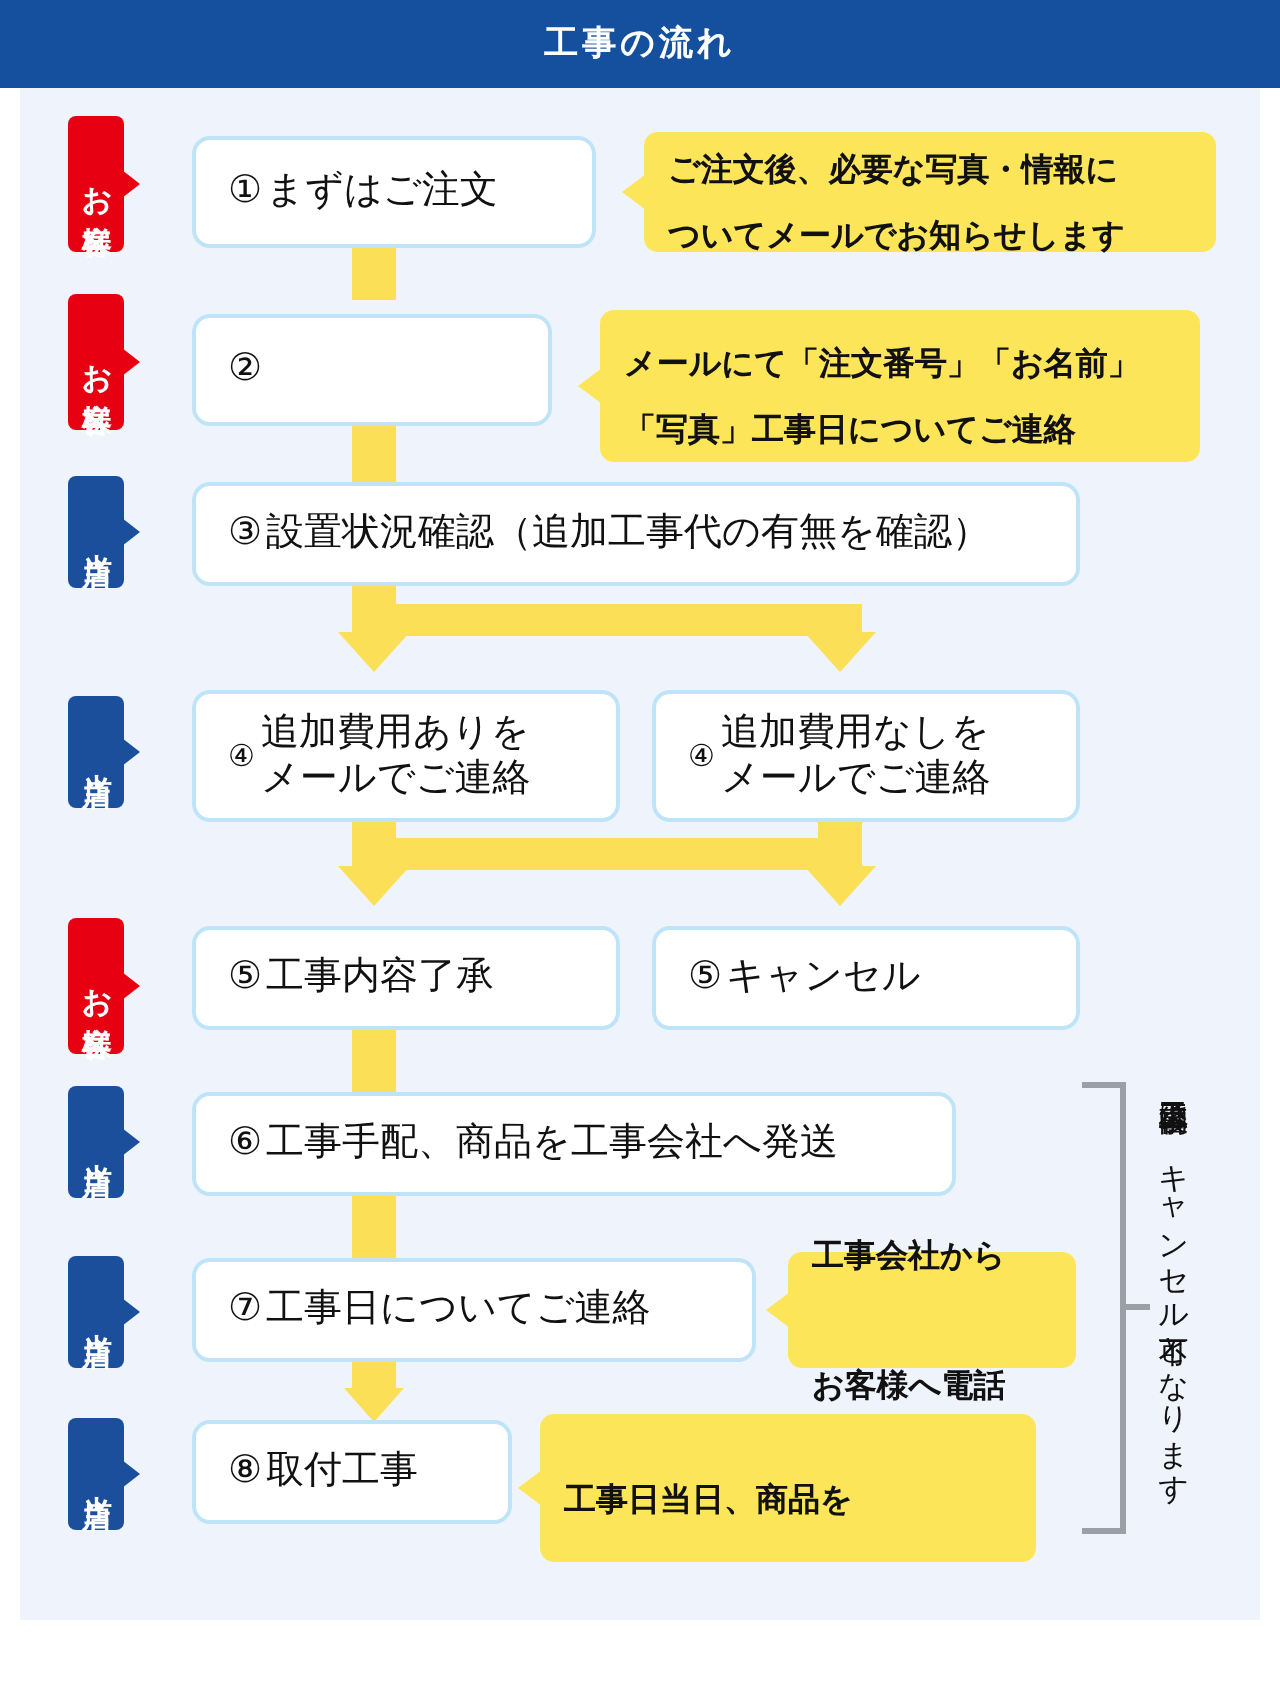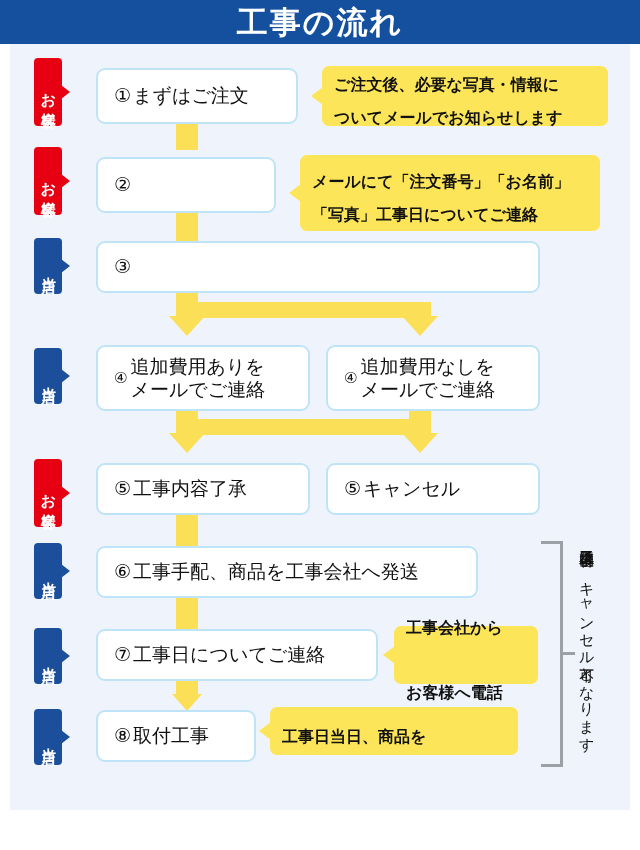--- a/index.html
+++ b/index.html
@@ -31,21 +31,21 @@
   }
   .header-title {
     position: absolute;
     left: 0;
     top: 0;
     width: 640px;
     height: 44px;
     line-height: 44px;
     text-align: center;
     color: #ffffff;
-    font-size: 31px;
+    font-size: 17px;
     font-weight: bold;
     letter-spacing: 2px;
   }
 
   
   .panel {
     position: absolute;
     left: 10px;
     top: 44px;
     width: 620px;
@@ -259,20 +259,21 @@
     <span class="num">①</span>
     <span>まずはご注文</span>
   </div>
 
   <div class="step-box" style="left:96px; top:157px; width:180px; height:56px;">
     <span class="num">②</span>
   </div>
 
   <div class="step-box" style="left:96px; top:241px; width:444px; height:52px;">
     <span class="num">③</span>
+    <span>設置状況確認（追加工事代の有無を確認）</span>
   </div>
 
   <div class="step-box" style="left:96px; top:345px; width:214px; height:66px;">
     <span class="two-line">
       <span class="num">④</span>
       <span>
         <span class="txt">追加費用ありを</span>
         <span class="txt">メールでご連絡</span>
       </span>
     </span>
@@ -321,21 +322,21 @@
   <div class="callout" style="left:300px; top:155px; width:300px; height:76px;">
     <span>メールにて「注文番号」「お名前」</span>
     <span>「写真」工事日についてご連絡</span>
   </div>
 
   <div class="callout" style="left:394px; top:626px; width:144px; height:58px;gap:32px;">
     <span>工事会社から</span>
     <span>お客様へ電話</span>
   </div>
 
-  <div class="callout" style="left:270px; top:707px; width:248px; height:48px;">
+  <div class="callout" style="left:270px; top:707px; width:248px; height:74px;">
     <span>工事日当日、商品を</span>
   </div>
 
   <div class="bracket" style="left:541px; top:541px; width:22px; height:226px;"></div>
   <div class="bracket-tick" style="left:563px; top:652px; width:12px;"></div>
   <div class="vert-note" style="left:575px; top:540px; height:240px;">工事内容了承後は、キャンセル不可となります</div>
 
 </div>
 
 </body></html>

